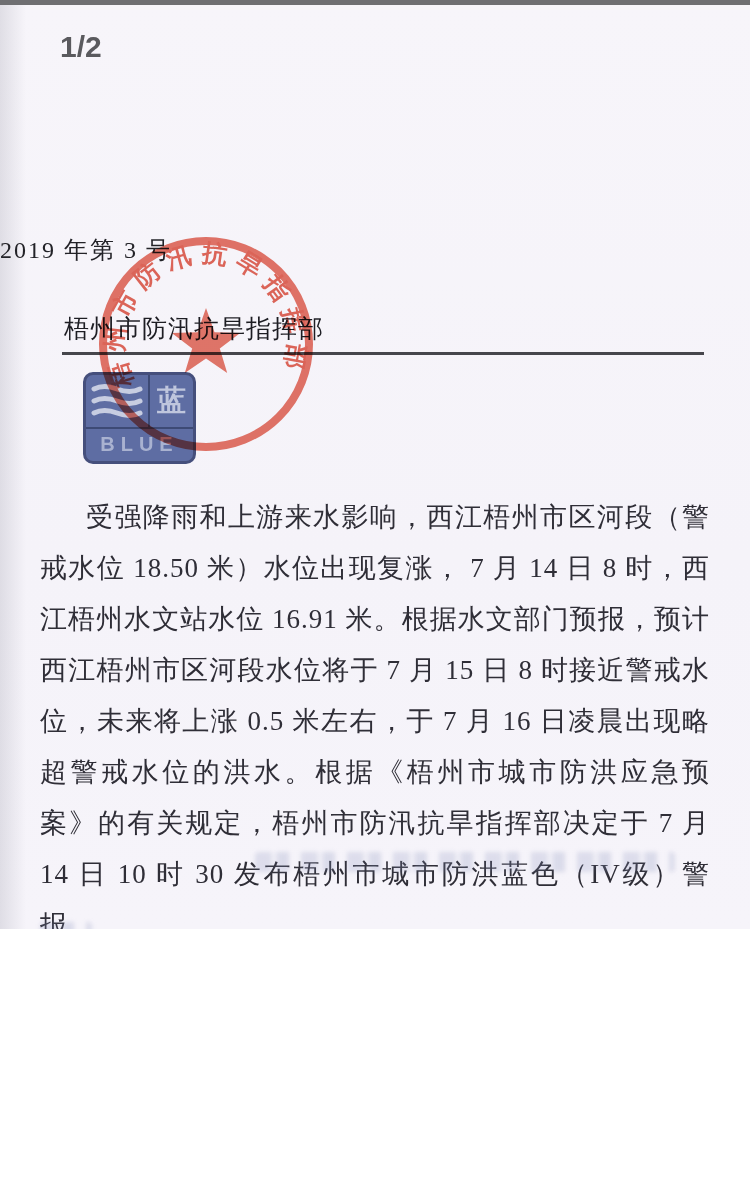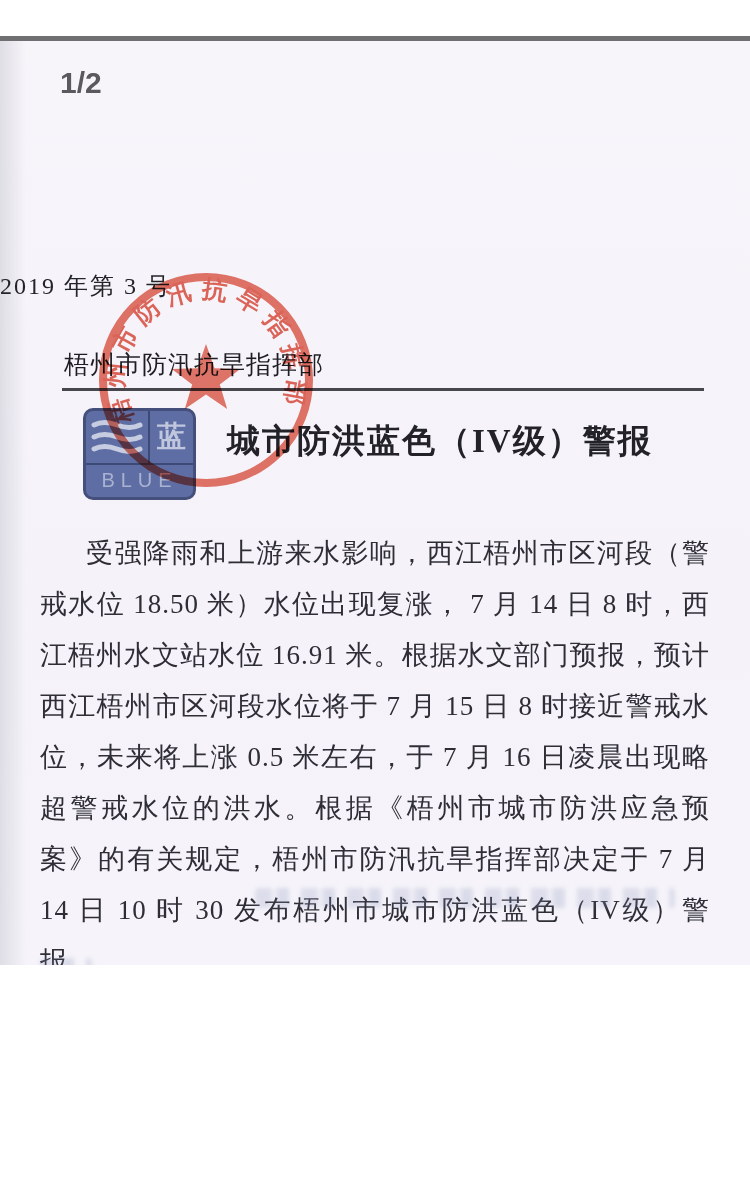--- a/index.html
+++ b/index.html
@@ -3,21 +3,20 @@
 <meta charset="utf-8">
 <style>
   html,body { margin:0; padding:0; }
   .page {
     position: relative;
     width: 750px;
     height: 929px;
     background: linear-gradient(180deg, #f7f5fa 0%, #f5f3f9 60%, #f6f4fa 100%);
     font-family: "Liberation Serif", serif;
     overflow: hidden;
-    margin-top: 36px;
   }
   .topbar {
     position: absolute; top:0; left:0; right:0; height:5px;
     background:#6f6f72;
   }
   .edge-shade {
     position:absolute; left:0; top:5px; bottom:0; width:26px;
     background: linear-gradient(90deg, rgba(140,140,155,.22), rgba(140,140,155,0));
   }
   .page-indicator {
@@ -51,21 +50,21 @@
   }
   .badge-top { flex:1.6; display:flex; border-bottom:2px solid rgba(35,45,80,.55); }
   .badge-wave { flex:1.45; display:flex; align-items:center; justify-content:center; border-right:2px solid rgba(35,45,80,.55); }
   .badge-cn {
     flex:1; display:flex; align-items:center; justify-content:center;
     font-size:29px; font-weight:bold; color:#bfc6dd;
   }
   .badge-en {
     flex:1; display:flex; align-items:center; justify-content:center;
     font-family:"Liberation Sans", sans-serif;
-    font-size:20px; font-weight:normal; letter-spacing:6px; color:#a9b2d0;
+    font-size:20px; font-weight:bold; letter-spacing:6px; color:#a9b2d0;
   }
   .alert-heading {
     position:absolute; left:227px; top:383px;
     font-size:33px; font-weight:700; color:#222228; letter-spacing:2px;
   }
   .body-text {
     position:absolute; top:492px; left:40px; width:670px;
     font-size:27px; line-height:51px; letter-spacing:1px;
     color:#2f2e37; text-align:justify;
   }
@@ -121,21 +120,20 @@
             <path d="M4 20 Q14 15 27 20 T50 20"></path>
             <path d="M4 32 Q14 27 27 32 T50 32"></path>
           </g>
         </svg>
       </div>
       <div class="badge-cn">蓝</div>
     </div>
     <div class="badge-en">BLUE</div>
   </div>
 
-  <div class="alert-heading">城市防洪蓝色（IV级）警报</div>
 
   <div class="body-text">
     <p>受强降雨和上游来水影响，西江梧州市区河段（警戒水位 18.50 米）水位出现复涨， 7 月 14 日 8 时，西江梧州水文站水位 16.91 米。根据水文部门预报，预计西江梧州市区河段水位将于 7 月 15 日 8 时接近警戒水位，未来将上涨 0.5 米左右，于 7 月 16 日凌晨出现略超警戒水位的洪水。根据《梧州市城市防洪应急预案》的有关规定，梧州市防汛抗旱指挥部决定于 7 月 14 日 10 时 30 发布梧州市城市防洪蓝色（IV级）警报。</p>
   </div>
 
   <svg class="stamp-svg" viewBox="0 0 228 228" aria-hidden="true">
     <defs>
       <path id="seal-arc" d="M 56 172 A 82 82 0 1 1 172 172" fill="none"></path>
     </defs>
     <circle cx="114" cy="114" r="103" fill="none" stroke="#e05543" stroke-width="8" opacity="0.92"></circle>

